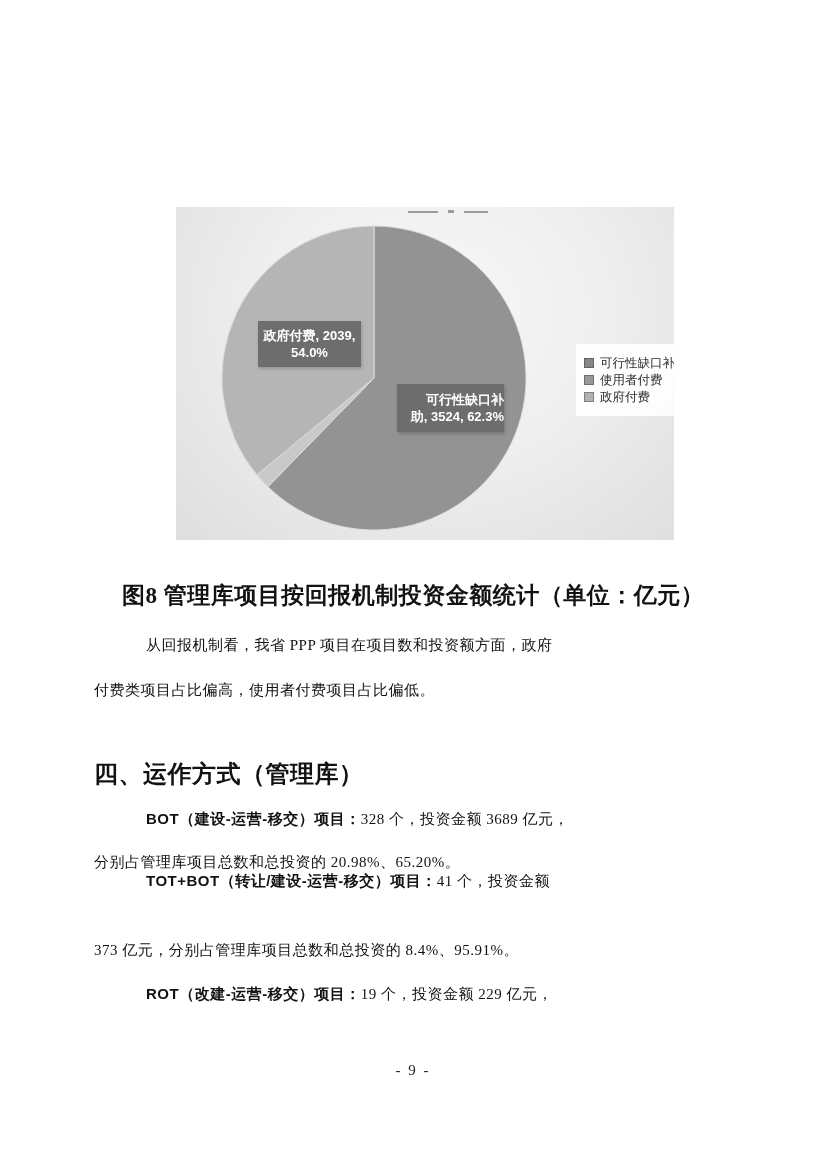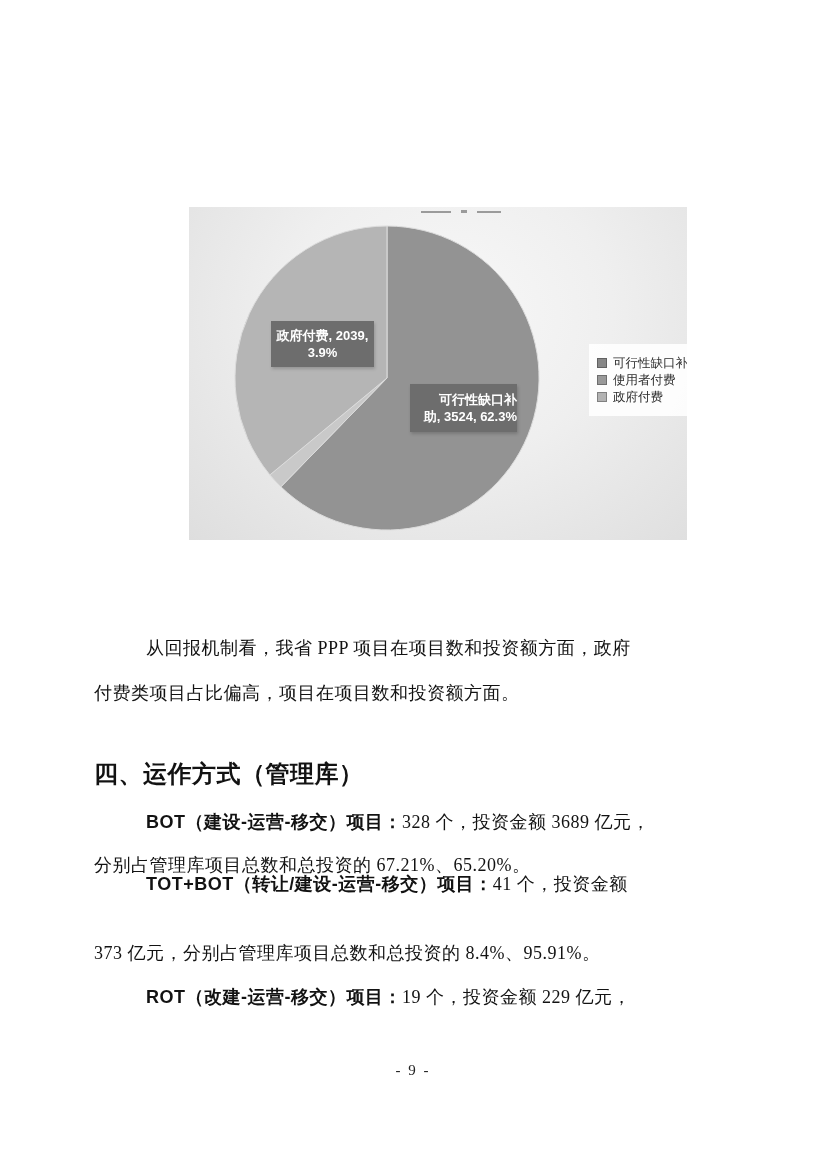--- a/index.html
+++ b/index.html
@@ -9,21 +9,21 @@
     position: relative;
     width: 826px;
     height: 1168px;
     background: #ffffff;
     overflow: hidden;
   }
 
   
   .chart-figure {
     position: absolute;
-    left: 189px; top: 207px;
+    left: 176px; top: 207px;
     width: 498px; height: 333px;
     background: radial-gradient(ellipse at 52% 32%, #f8f8f8 0%, #efefef 45%, #dedede 100%);
     overflow: hidden;
   }
   .chart-title-remnant {
     position: absolute;
     left: 232px; top: 2px;
     width: 96px; height: 4px;
     display: flex; gap: 10px; align-items: flex-end;
     opacity: 0.55;
@@ -68,21 +68,21 @@
   .legend-label {
     font-size: 12.5px;
     color: #2d2d2d;
     font-family: "Liberation Serif", serif;
     white-space: nowrap;
   }
 
   
   .line {
     position: absolute;
-    font-size: 18px;
+    font-size: 15px;
     color: #121212;
     white-space: nowrap;
     letter-spacing: 0.5px;
   }
   .caption {
     left: 0; width: 826px;
     text-align: center;
     font-weight: 700;
     font-size: 23px;
   }
@@ -123,21 +123,21 @@
 
       <path d="M198,171 L198,19 A152,152 0 1 1 91.9,279.8 Z" stroke="#dcdcdc" stroke-width="1" fill="#939393"></path>
 
       <path d="M198,171 L91.9,279.8 A152,152 0 0 1 80.9,267.9 Z" stroke="#dcdcdc" stroke-width="1" fill="#c9c9c9"></path>
 
       <path d="M198,171 L80.9,267.9 A152,152 0 0 1 198,19 Z" stroke="#dcdcdc" stroke-width="1" fill="#b5b5b5"></path>
     </svg>
 
     <div class="pie-label gov">
       <span>政府付费, 2039,</span>
-      <span>3.9%</span>
+      <span>54.0%</span>
     </div>
     <div class="pie-label vgf">
       <span>可行性缺口补</span>
       <span>助, 3524, 62.3%</span>
     </div>
 
     <div class="legend-box">
       <div class="legend-item">
         <span class="legend-swatch" style="background: rgb(135, 135, 135);"></span>
         <span class="legend-label">可行性缺口补助</span>
@@ -146,30 +146,31 @@
         <span class="legend-swatch" style="background: rgb(153, 153, 153);"></span>
         <span class="legend-label">使用者付费</span>
       </div>
       <div class="legend-item">
         <span class="legend-swatch" style="background: rgb(178, 178, 178);"></span>
         <span class="legend-label">政府付费</span>
       </div>
     </div>
   </div>
 
+  <div class="line caption" style="top:580px">图8 管理库项目按回报机制投资金额统计（单位：亿元）</div>
 
   <div class="line indent" style="top:636px">从回报机制看，我省 PPP 项目在项目数和投资额方面，政府</div>
-  <div class="line flush" style="top:681px">付费类项目占比偏高，项目在项目数和投资额方面。</div>
+  <div class="line flush" style="top:681px">付费类项目占比偏高，使用者付费项目占比偏低。</div>
 
   <div class="line flush heading" style="top:758px">四、运作方式（管理库）</div>
 
   <div class="line indent" style="top:810px">
     <span class="lead">BOT（建设-运营-移交）项目：</span><span>328 个，投资金额 3689 亿元，</span>
   </div>
-  <div class="line flush" style="top:853px">分别占管理库项目总数和总投资的 67.21%、65.20%。</div>
+  <div class="line flush" style="top:853px">分别占管理库项目总数和总投资的 20.98%、65.20%。</div>
 
   <div class="line indent" style="top:872px">
     <span class="lead">TOT+BOT（转让/建设-运营-移交）项目：</span><span>41 个，投资金额</span>
   </div>
   <div class="line flush" style="top:941px">373 亿元，分别占管理库项目总数和总投资的 8.4%、95.91%。</div>
 
   <div class="line indent" style="top:985px">
     <span class="lead">ROT（改建-运营-移交）项目：</span><span>19 个，投资金额 229 亿元，</span>
   </div>
 

